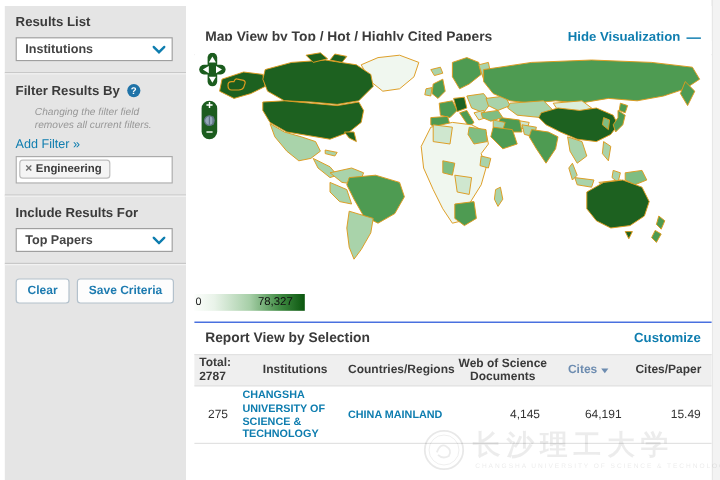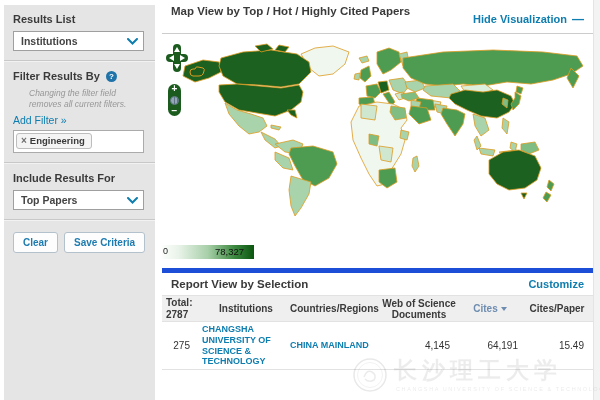--- a/index.html
+++ b/index.html
@@ -19,41 +19,41 @@
   .sb-note { font-style:italic; font-size:8.5px; color:#979797; line-height:1.25; margin:2px 0 5px 16px; }
   .sb-link { font-size:10.5px; font-weight:normal; color:#0e7daf; text-decoration:none; cursor:pointer; display:inline-block; margin-bottom:4px; }
   .filter-box { width:131px; min-height:23px; background:#fff; border:1px solid #ababab; padding:2px; }
   .tag { display:inline-flex; align-items:center; gap:3px; border:1px solid #bdbdbd; background:#f4f4f4; border-radius:3px; padding:1px 6px 2px 4px; font-size:9.5px; font-weight:bold; color:#3a3a3a; }
   .tag-x { color:#6d6d6d; font-size:10px; font-weight:bold; cursor:pointer; }
   .sb-buttons { display:flex; gap:6px; padding:11px 9px; }
   .sb-btn { background:#fdfdfd; border:1px solid #b3c1cc; border-radius:3px; height:21px; padding:0 9px; font-family:"Liberation Sans",sans-serif; font-size:10px; font-weight:bold; color:#1d7bb0; cursor:pointer; }
 
   
   .main { position:absolute; left:162px; top:5px; width:431px; height:395px; background:#fff; }
-  .map-header { position:absolute; left:0; top:0; width:100%; height:29px; border-bottom:1px solid #ccc; display:flex; justify-content:space-between; padding:0 9px; }
+  .map-header { position:absolute; left:0; top:12px; width:100%; height:29px; border-bottom:1px solid #ccc; display:flex; align-items:center; justify-content:space-between; padding:0 9px; }
   .map-title { font-size:11.5px; font-weight:bold; color:#3a3a3a; }
   .hide-link { font-size:11px; font-weight:bold; color:#0e7daf; cursor:pointer; display:flex; align-items:center; gap:5px; }
   .minus-glyph { font-weight:bold; color:#0e7daf; font-size:12px; }
 
   .map-area { position:absolute; left:0; top:29px; width:100%; height:234px; background:#fff; }
   .world-map { position:absolute; left:1px; top:6px; }
 
   .pan-control { position:absolute; left:2px; top:10px; width:26px; height:28px; }
   .zoom-control { position:absolute; left:6px; top:50px; width:13px; height:32px; background:#1b5c1e; border-radius:7px; display:flex; flex-direction:column; align-items:center; justify-content:space-between; padding:1px 0; }
   .zoom-control .zc-txt { color:#fff; font-size:10px; font-weight:bold; line-height:8px; cursor:pointer; }
   .zc-globe { width:9px; height:9px; border-radius:50%; background:#93a7b8; border:1px solid #5f7484; position:relative; cursor:pointer; }
   .zc-globe:after { content:""; position:absolute; left:3px; top:0; width:2px; height:7px; border-left:1px solid #5f7484; border-right:1px solid #5f7484; }
   .hand-cursor { position:absolute; left:27px; top:29px; }
 
   .legend { position:absolute; left:0; top:211px; width:92px; height:14px; }
   .legend-bar { position:absolute; left:0; top:0; width:92px; height:14px; background:linear-gradient(to right,#fcfefc,#e9f3e9 18%,#a7cfa8 50%,#3f8a42 78%,#0b560e 100%); }
   .legend-min { position:absolute; left:1px; top:1px; font-size:9px; color:#222; z-index:2; }
   .legend-max { position:absolute; right:10px; top:1px; font-size:9.5px; color:#111; z-index:2;text-align:right; }
 
-  .report-header { position:absolute; left:0; top:263px; width:100%; height:27px; border-top:5px solid #1d4ed8; display:flex; align-items:center; justify-content:space-between; padding:0 9px; background:#fff; }
+  .report-header { position:absolute; left:0; top:263px; width:100%; height:27px; border-top:1px solid #1d4ed8; display:flex; align-items:center; justify-content:space-between; padding:0 9px; background:#fff; }
   .report-title { font-size:11.5px; font-weight:bold; color:#3a3a3a; }
   .customize-link { font-size:11px; font-weight:bold; color:#0e7daf; cursor:pointer; text-decoration:none; }
 
   .thead { position:absolute; left:0; top:290px; width:100%; height:27px; background:#efefef; border-top:1px solid #e2e2e2; border-bottom:1px solid #e2e2e2; display:flex; align-items:center; font-size:10px; font-weight:bold; color:#3a3a3a; }
   .trow { position:absolute; left:0; top:317px; width:100%; height:48px; border-bottom:1px solid #e2e2e2; display:flex; align-items:center; font-size:10px; color:#333; }
   .c1 { width:40px; padding-left:4px; }
   .c2 { width:88px; text-align:center; }
   .c3 { width:90px; text-align:left; white-space:nowrap; }
   .c4 { width:78px; text-align:center; }
   .c5 { width:64px; text-align:center; }

